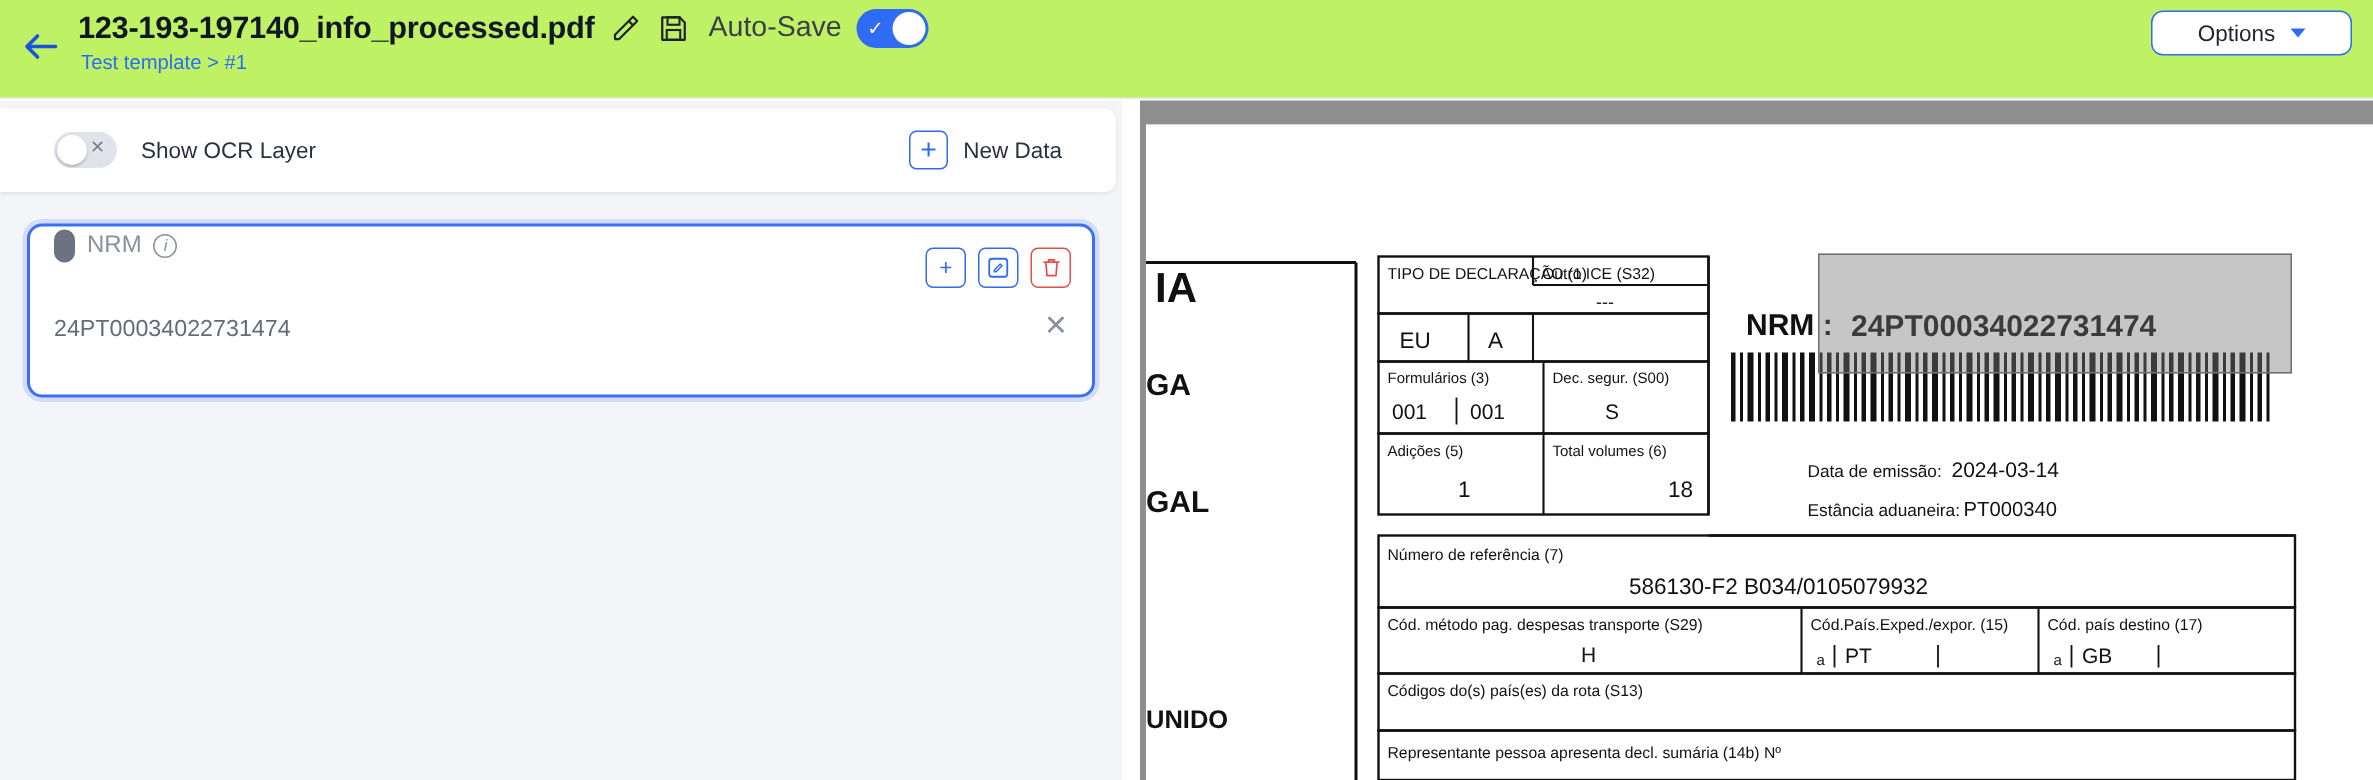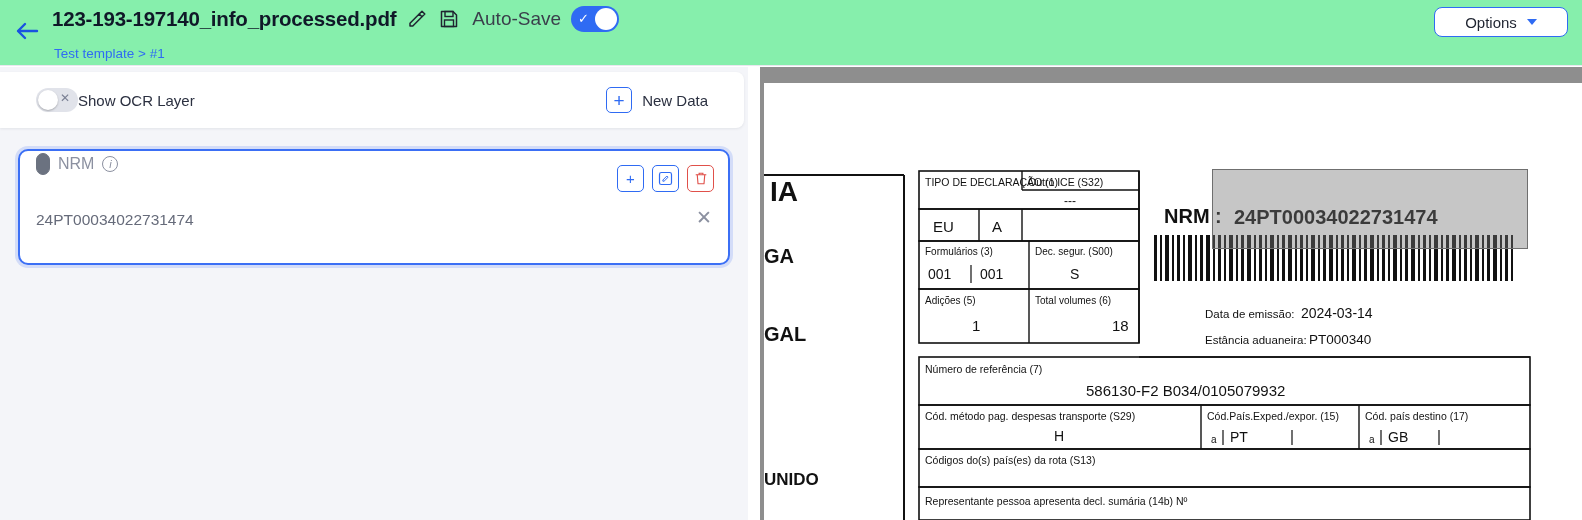--- a/index.html
+++ b/index.html
@@ -13,21 +13,21 @@
   .app {
     position: relative;
     width: 1582px; height: 520px;
     background: #ffffff;
   }
 
   
   .header {
     position: relative;
     height: 66px;
-    background: #86efac;
+    background: #bef264;
     border-bottom: 1px solid #e8e8ef;
   }
   .back-arrow {
     position: absolute;
     left: 14px; top: 18px;
     width: 26px; height: 26px;
     display: flex; align-items: center; justify-content: center;
     color: #1a53e0;
     cursor: pointer;
   }
@@ -71,21 +71,21 @@
   }
   .toggle .check {
     position: absolute;
     left: 7px; top: 5px;
     color: #ffffff;
     font-size: 13px;
     line-height: 16px;
   }
   .breadcrumb {
     position: absolute;
-    left: 54px; top: 46px;
+    left: 54px; top: 34px;
     font-size: 13.5px;
     color: #2f6bf3;
     cursor: pointer;
   }
   .options-btn {
     position: absolute;
     right: 14px; top: 7px;
     width: 134px; height: 30px;
     border: 1.5px solid #2f6bf3;
     border-radius: 8px;
@@ -135,21 +135,21 @@
     background: #ffffff;
     box-shadow: 0 1px 2px rgba(0,0,0,0.25);
   }
   .ocr-toggle .x {
     position: absolute;
     right: 8px; top: 3px;
     font-size: 12px;
     color: #7b8094;
   }
   .ocr-label {
-    margin-left: 0;
+    margin-left: 16px;
     font-size: 15px;
     color: #2b3040;
   }
   .newfield-wrap {
     position: absolute;
     right: 36px;
     display: flex; align-items: center;
     gap: 10px;
     cursor: pointer;
   }

